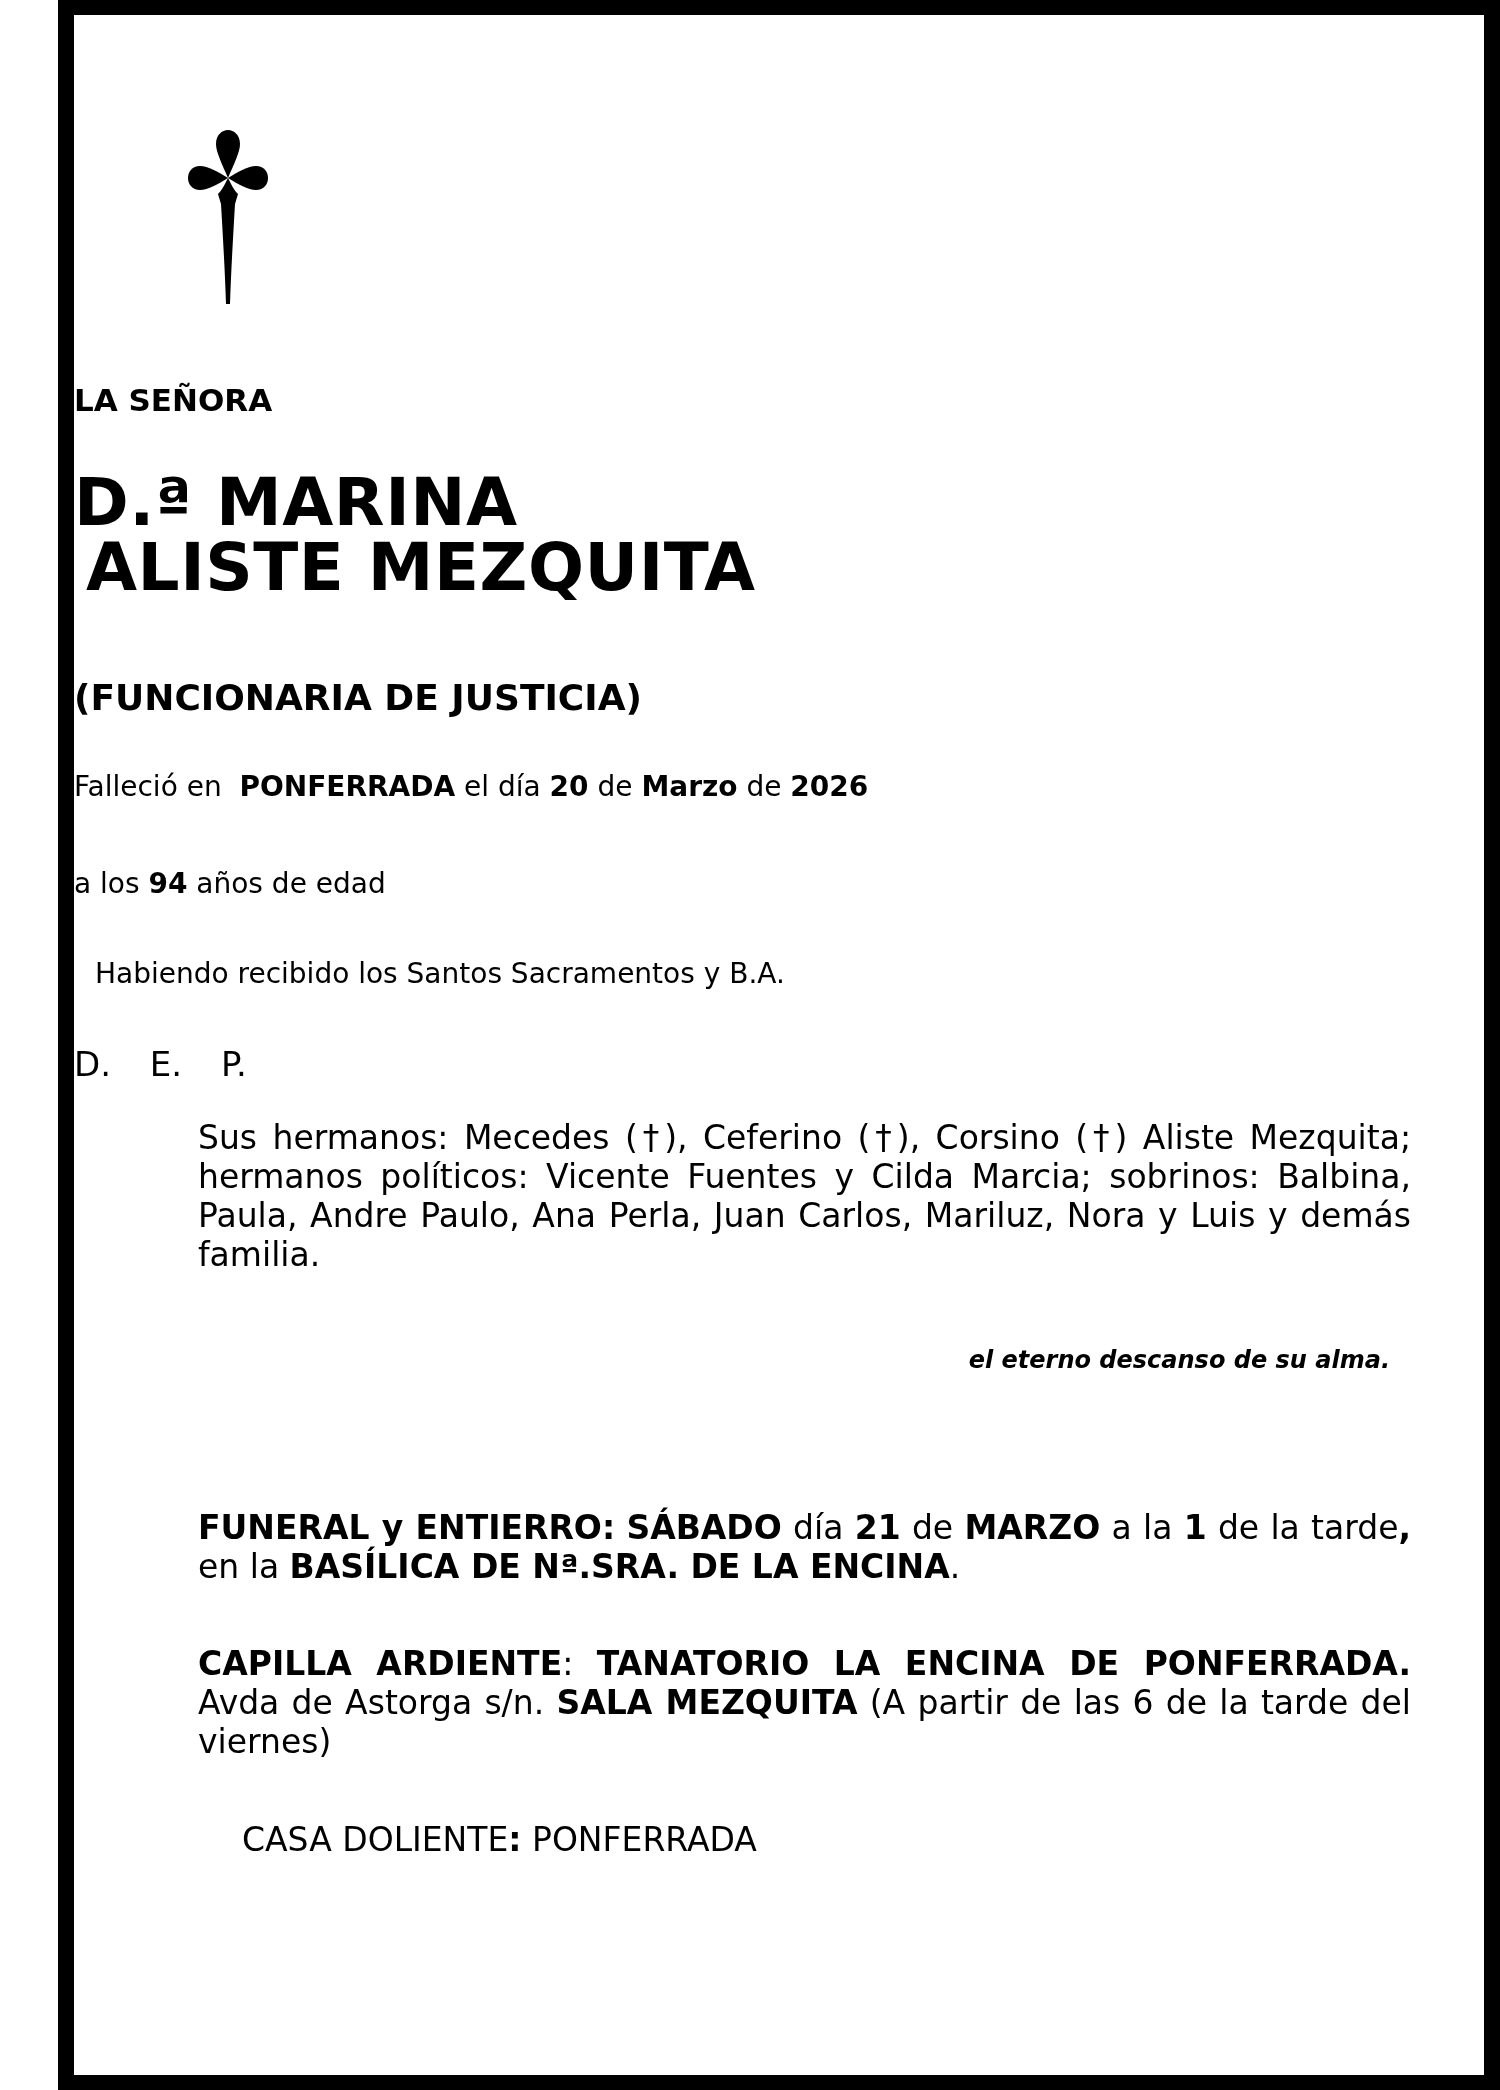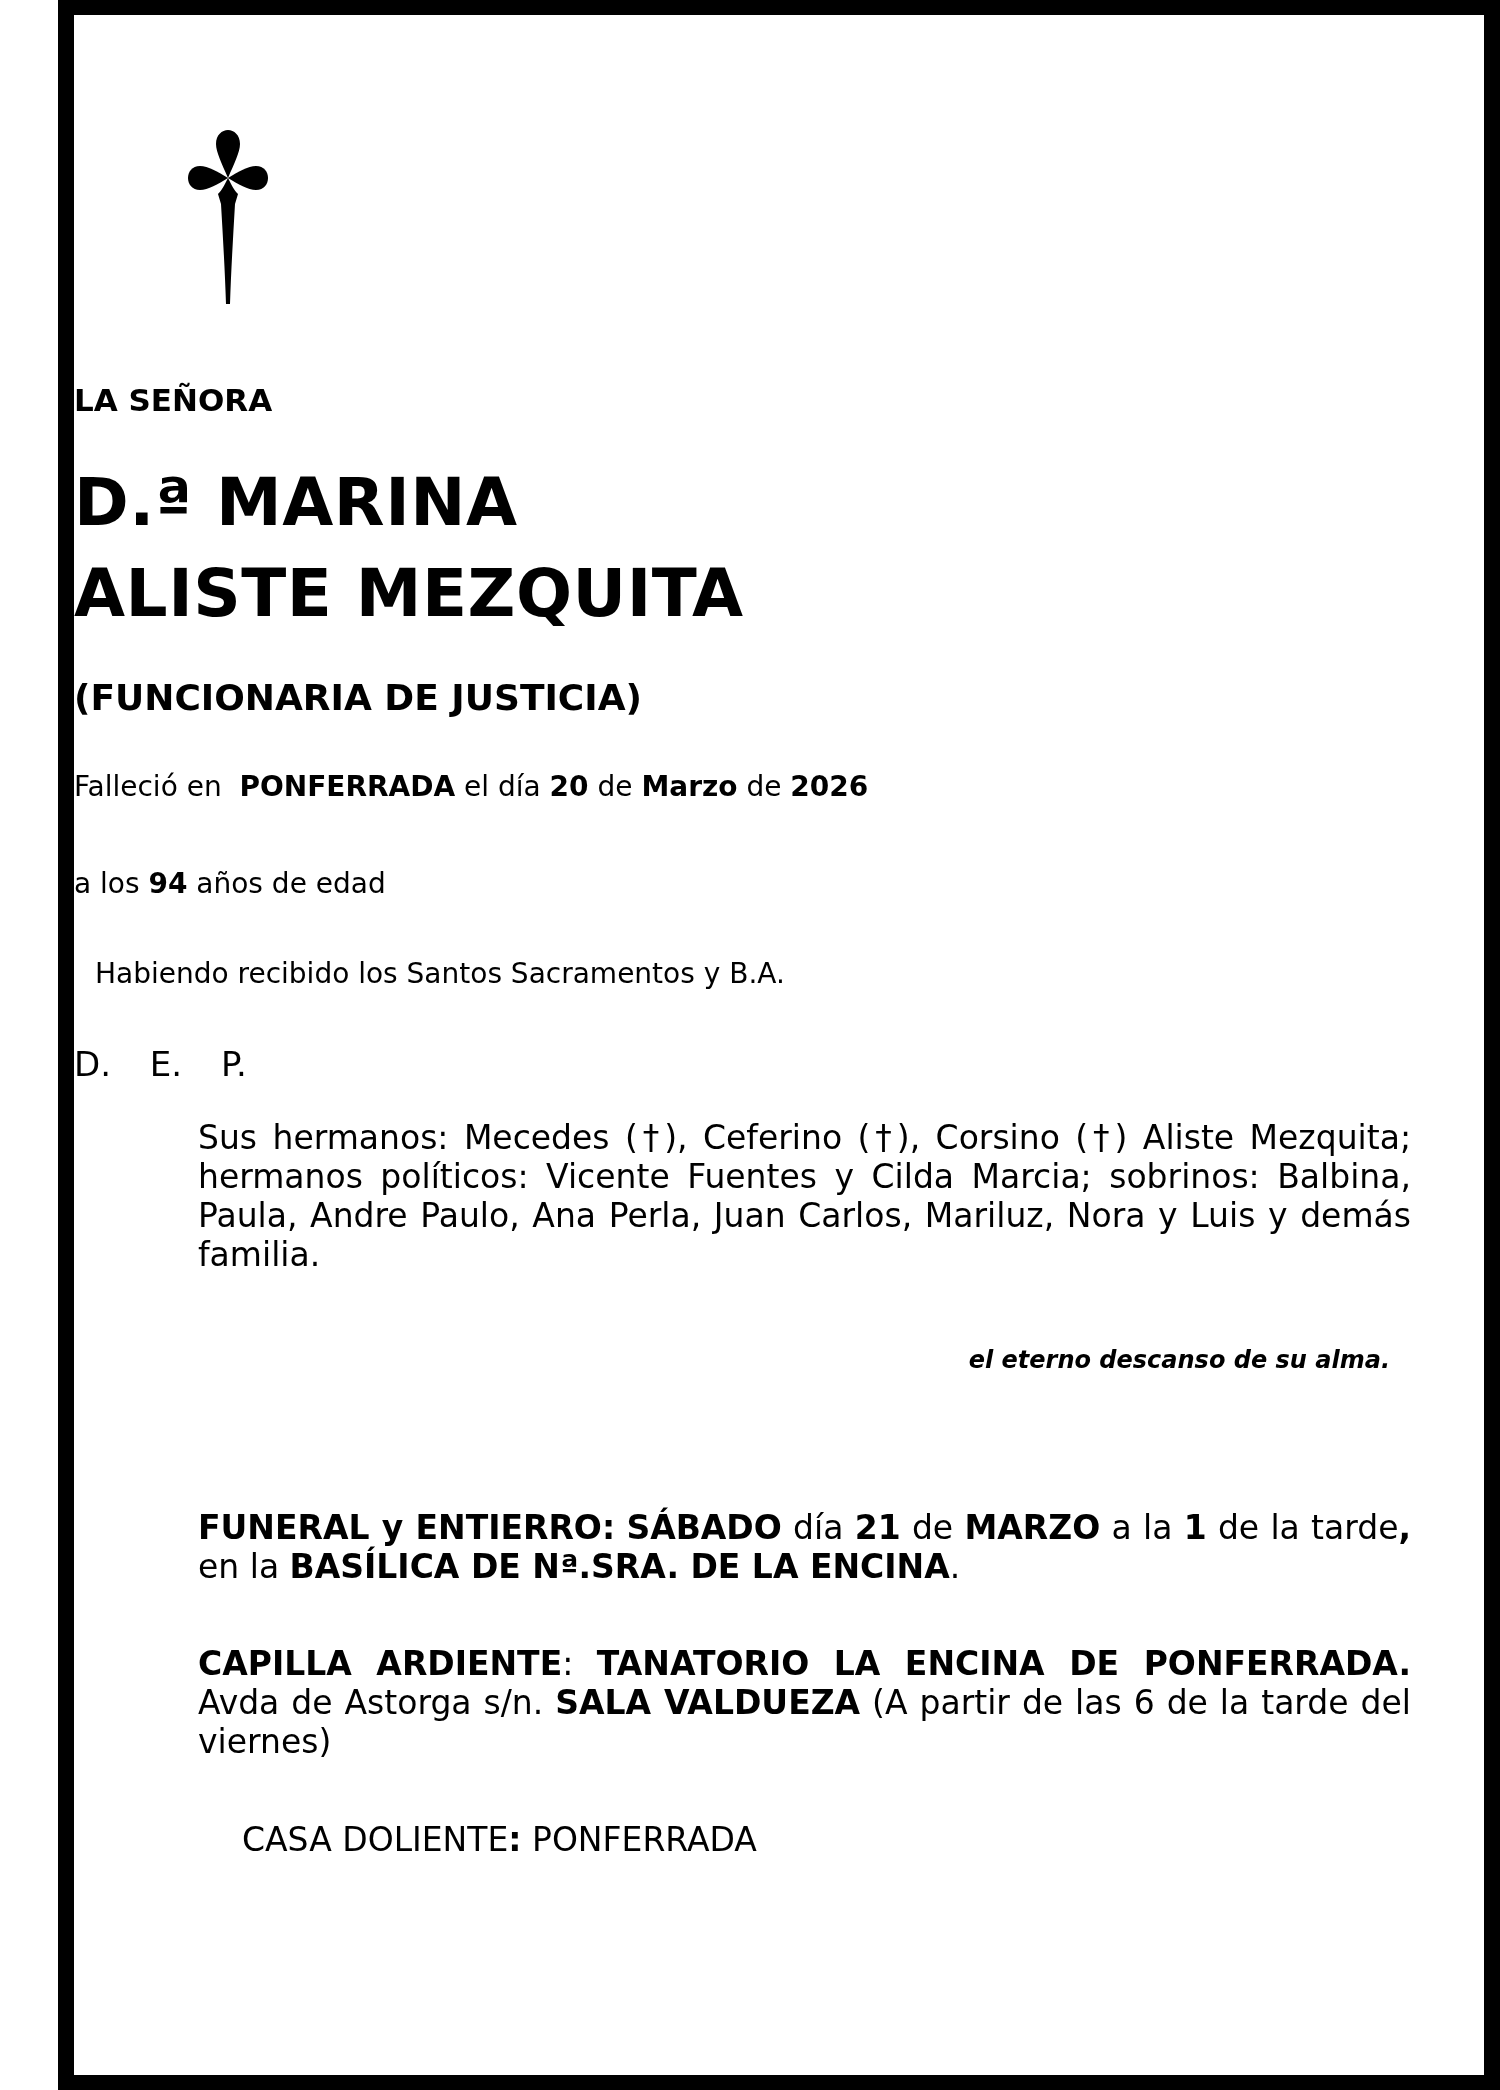--- a/index.html
+++ b/index.html
@@ -48,21 +48,21 @@
       font-weight: bold;
       letter-spacing: 0px;
     }
     .name-line {
       font-size: 66px;
       font-weight: bold;
       line-height: 74px;
       letter-spacing: 0.5px;
     }
     .name-1 { top: 466px; }
-    .name-2 { top: 557px; }
+    .name-2 { top: 531px; padding-left: 12px; }
     .profession {
       top: 677px;
       font-size: 36px;
       font-weight: bold;
     }
     .death-line {
       top: 770px;
       font-size: 28px;
       font-weight: normal;
       white-space: pre;
@@ -140,15 +140,15 @@
 <div class="center-line dep-line">D. E. P.</div>
 
 <div class="body-block family">Sus hermanos: Mecedes (†), Ceferino (†), Corsino (†) Aliste Mezquita; hermanos políticos: Vicente Fuentes y Cilda Marcia; sobrinos: Balbina, Paula, Andre Paulo, Ana Perla, Juan Carlos, Mariluz, Nora y Luis y demás familia.</div>
 
 <div class="prayer">
   <div>el eterno descanso de su alma.</div>
 </div>
 
 <div class="body-block funeral" style="white-space:normal;"><b>FUNERAL y ENTIERRO:</b> <b>SÁBADO</b><span> día </span><b>21</b><span> de </span><b>MARZO</b><span> a la </span><b>1</b><span> de la tarde</span><b>,</b><span> en la </span><b>BASÍLICA DE Nª.SRA. DE LA ENCINA</b><span>.</span></div>
 
-<div class="body-block capilla"><b>CAPILLA ARDIENTE</b><span>: </span><b>TANATORIO LA ENCINA DE PONFERRADA.</b><span> Avda de Astorga s/n. </span><b>SALA VALDUEZA</b><span> (A partir de las 6 de la tarde del viernes)</span></div>
+<div class="body-block capilla"><b>CAPILLA ARDIENTE</b><span>: </span><b>TANATORIO LA ENCINA DE PONFERRADA.</b><span> Avda de Astorga s/n. </span><b>SALA MEZQUITA</b><span> (A partir de las 6 de la tarde del viernes)</span></div>
 
 <div class="body-block casa"><span>CASA DOLIENTE</span><b>:</b><span> PONFERRADA</span></div>
 
 </body></html>

